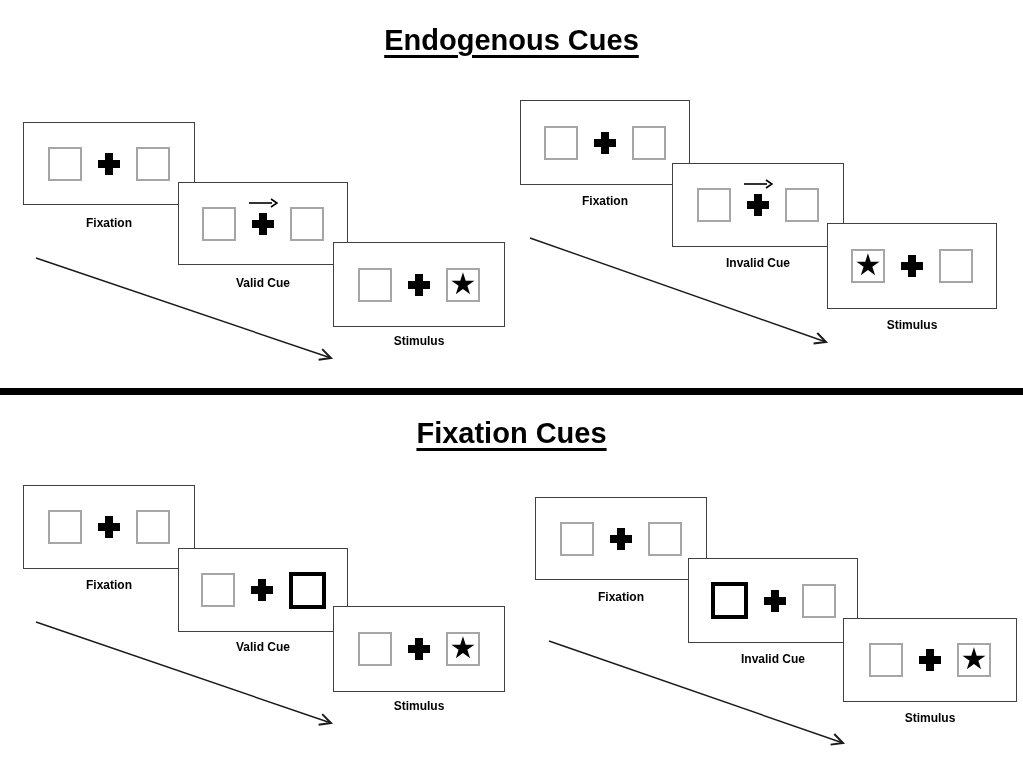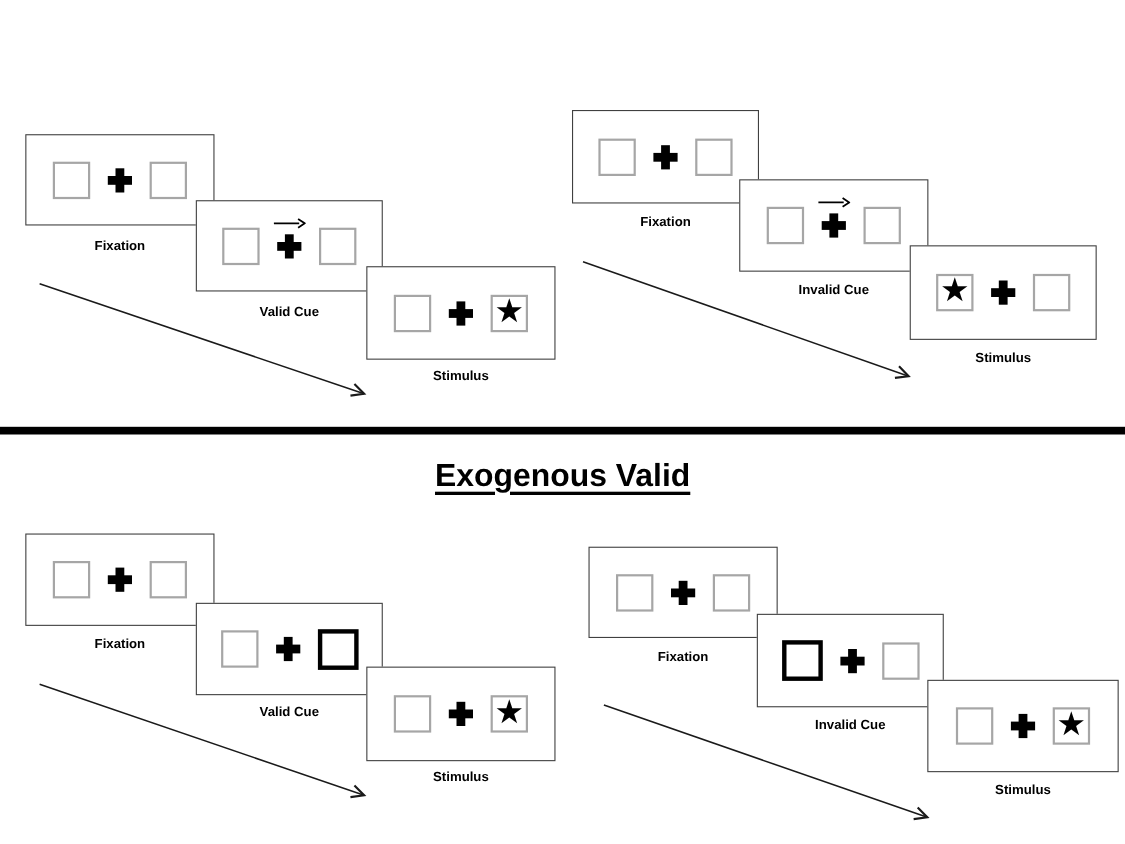--- a/index.html
+++ b/index.html
@@ -38,20 +38,21 @@
     position:absolute; text-align:center; font-weight:bold; font-size:12px;
     white-space:nowrap;
   }
   .tl-arrow { position:absolute; }
 </style>
 </head>
 <body>
 
 <div id="canvas">
 
+  <div class="sec-title" style="top:24px;">Endogenous Cues</div>
 
   <div class="panel" style="left:23px; top:122px; width:172px; height:83px;">
     <div class="sq"></div>
     <div class="cross-wrap">
         <div class="cross"></div>
       </div>
     <div class="sq"></div>
   </div>
   <div class="plabel" style="left:23px; top:216px; width:172px;">Fixation</div>
 
@@ -125,21 +126,21 @@
     <defs>
       <marker id="ah2" markerWidth="12" markerHeight="12" refX="9" refY="5" orient="auto">
         <path d="M1,1 L9,5 L1,9" fill="none" stroke="#1a1a1a" stroke-width="1.4"></path>
       </marker>
     </defs>
     <line x1="8" y1="8" x2="304" y2="112" stroke="#1a1a1a" stroke-width="1.4" marker-end="url(#ah2)"></line>
   </svg>
 
   <div class="divider" style="top:388px;"></div>
 
-  <div class="sec-title" style="top:417px;">Exogenous Valid</div>
+  <div class="sec-title" style="top:417px;">Fixation Cues</div>
 
   <div class="panel" style="left:23px; top:485px; width:172px; height:84px;">
     <div class="sq"></div>
     <div class="cross-wrap">
         <div class="cross"></div>
       </div>
     <div class="sq"></div>
   </div>
   <div class="plabel" style="left:23px; top:578px; width:172px;">Fixation</div>
 

